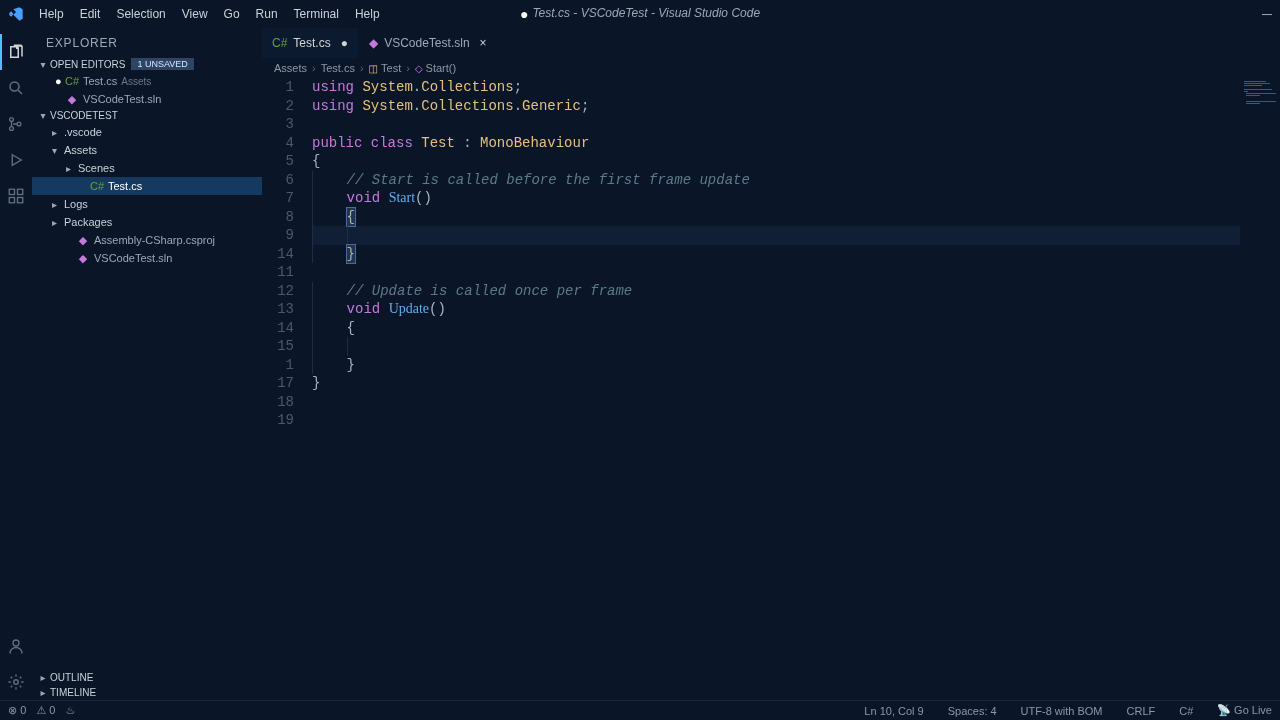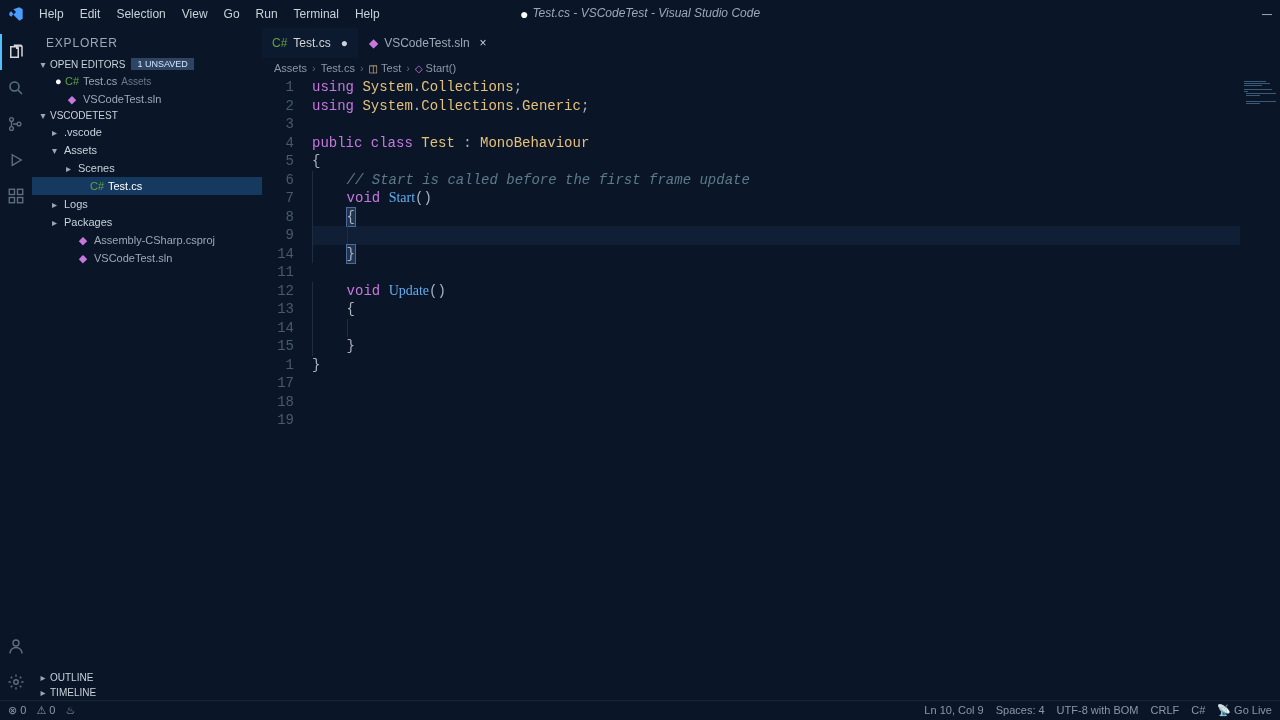--- a/index.html
+++ b/index.html
@@ -199,21 +199,21 @@
   height: 20px;
   background: #0a1628;
   border-top: 1px solid #1a2638;
   display: flex;
   align-items: center;
   font-size: 11px;
   color: #8b98a5;
   padding: 0 8px;
 }
 .statusbar .left { display:flex; gap:10px; align-items:center;}
-.statusbar .right { margin-left:auto; display:flex; gap:12px; align-items:flex-start;}
+.statusbar .right { margin-left:auto; display:flex; gap:24px; align-items:center;}
 .csicon { color: #6a9e3f; }
 .slnicon { color: #c678dd; }
 </style>
 </head>
 <body>
 
 <div class="titlebar">
   <svg class="logo" viewBox="0 0 24 24">
       <path fill="#4a9eff" d="M17 2l5 3v14l-5 3-9-9 4-4-4-4 9-3zM5 8l-3 2v4l3 2 3-4-3-4z"></path>
     </svg>
@@ -417,20 +417,21 @@
           <div class="code-line"><span class="tok-key">using </span><span class="tok-type">System</span><span class="tok-punc">.</span><span class="tok-type">Collections</span><span class="tok-punc">.</span><span class="tok-type">Generic</span><span class="tok-punc">;</span></div>
           <div class="code-line"></div>
           <div class="code-line"><span class="tok-key">public </span><span class="tok-key">class </span><span class="tok-class">Test</span><span class="tok-punc"> : </span><span class="tok-class">MonoBehaviour</span></div>
           <div class="code-line"><span class="tok-punc">{</span></div>
           <div class="code-line"><span class="indent-guide"></span>    <span class="tok-comment">// Start is called before the first frame update</span></div>
           <div class="code-line"><span class="indent-guide"></span>    <span class="tok-key">void </span><span class="tok-method">Start</span><span class="tok-punc">()</span></div>
           <div class="code-line"><span class="indent-guide"></span>    <span class="tok-punc bracket-hl">{</span></div>
           <div class="code-line cursor-line"><span class="indent-guide"></span>    <span class="indent-guide"></span>    </div>
           <div class="code-line"><span class="indent-guide"></span>    <span class="tok-punc bracket-hl">}</span></div>
           <div class="code-line"></div>
+          <div class="code-line"><span class="indent-guide"></span>    <span class="tok-comment">// Update is called once per frame</span></div>
           <div class="code-line"><span class="indent-guide"></span>    <span class="tok-key">void </span><span class="tok-method">Update</span><span class="tok-punc">()</span></div>
           <div class="code-line"><span class="indent-guide"></span>    <span class="tok-punc">{</span></div>
           <div class="code-line"><span class="indent-guide"></span>    <span class="indent-guide"></span>    </div>
           <div class="code-line"><span class="indent-guide"></span>    <span class="tok-punc">}</span></div>
           <div class="code-line"><span class="tok-punc">}</span></div>
           <div class="code-line"></div>
         </div>
       <div class="minimap">
         <div class="mmline" style="top:3px;left:4px;width:22px"></div>
         <div class="mmline" style="top:5px;left:4px;width:26px"></div>

